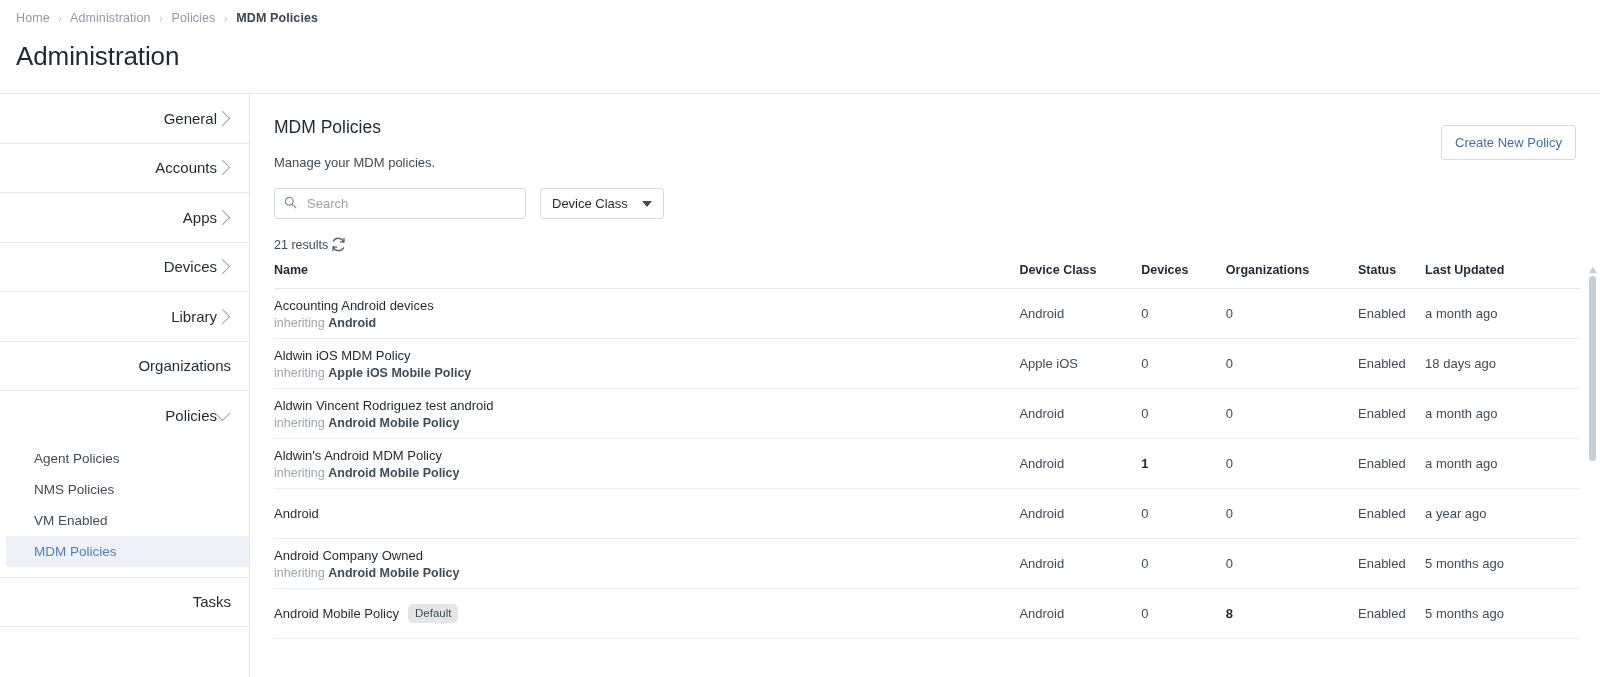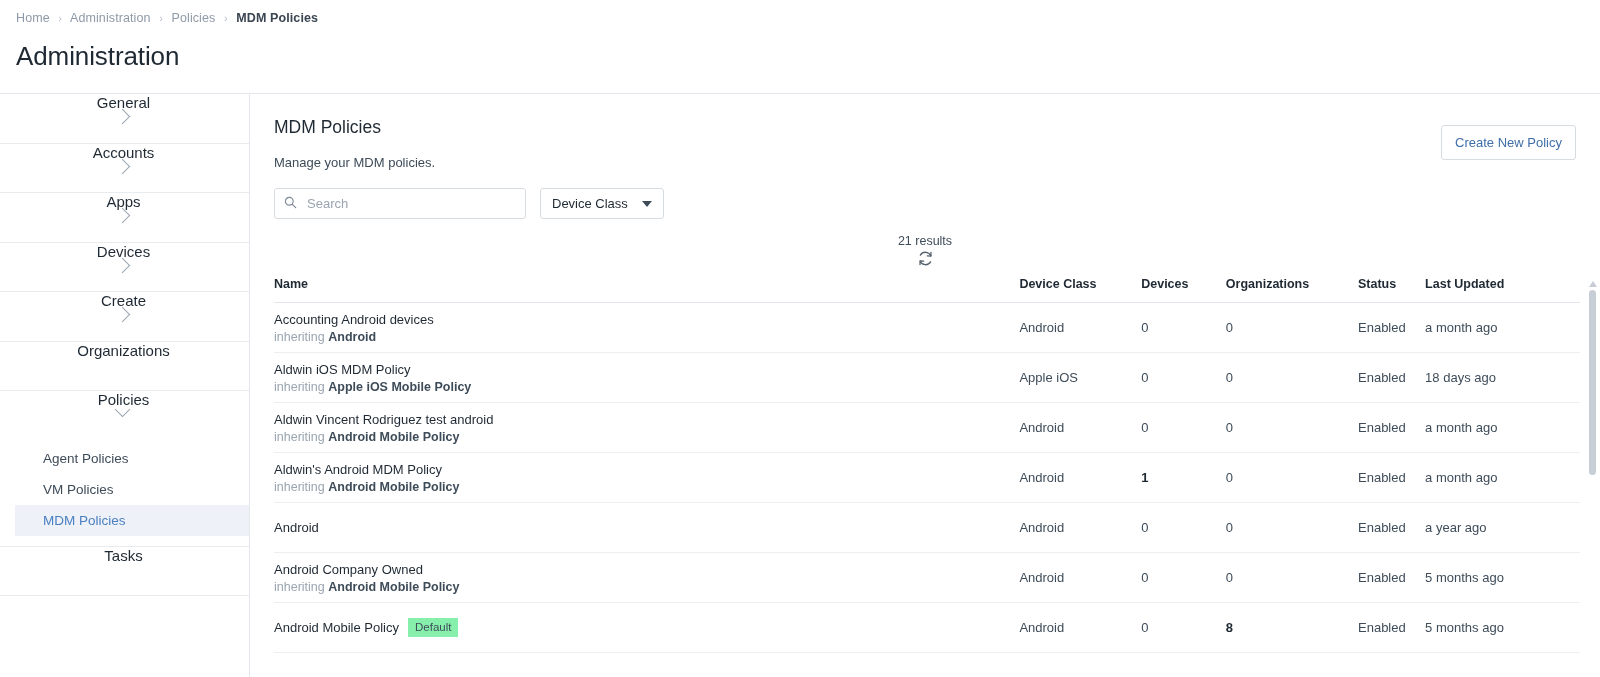--- a/index.html
+++ b/index.html
@@ -50,37 +50,36 @@
     width: 250px;
     flex: 0 0 250px;
     border-right: 1px solid #e4e7eb;
     background: #ffffff;
     overflow: hidden;
   }
   .nav-group { border-bottom: 1px solid #e9ecef; }
   .nav-item {
     display: flex;
     align-items: center;
-    justify-content: flex-start;
+    justify-content: flex-end;
     height: 48.5px;
     padding: 0 18px 0 16px;
     font-size: 15px;
     color: #1f2933;
     cursor: pointer;
-    flex-direction: column;
   }
   .chev {
     width: 11px; height: 11px;
     border-right: 1.6px solid #9aa5b1;
     border-bottom: 1.6px solid #9aa5b1;
     transform: rotate(-45deg);
     margin-right: 3px;
   }
   .chev.down { transform: rotate(45deg); margin-top: -4px; }
-  .subnav { padding: 3px 0 10px 15px; }
+  .subnav { padding: 3px 0 10px 6px; }
   .subnav-item {
     height: 31px;
     display: flex;
     align-items: center;
     padding-left: 28px;
     font-size: 13.5px;
     color: #3e4c59;
     cursor: pointer;
   }
   .subnav-item.active {
@@ -176,23 +175,22 @@
     width: 0; height: 0;
     border-left: 5px solid transparent;
     border-right: 5px solid transparent;
     border-top: 6px solid #3e4c59;
   }
 
   
   .results-row {
     display: flex;
     align-items: center;
-    justify-content: space-between;
+    justify-content: flex-start;
     padding: 15px 24px 0 24px;
-    flex-direction: column;
   }
   .results-count { font-size: 12.5px; color: #3e4c59; }
   .refresh-btn {
     background: none; border: none;
     cursor: pointer; padding: 2px;
     line-height: 0;
   }
 
   
   .table-wrap {
@@ -241,24 +239,24 @@
     color: #1f2933;
   }
   .name-sub {
     font-size: 12.5px;
     color: #9aa5b1;
     margin-top: 3px;
   }
   .name-sub b { color: #3e4c59; font-weight: 700; }
   .badge {
     display: inline-block;
-    background: #86efac;
+    background: #e5e5e5;
     color: #3e4c59;
     font-size: 11.5px;
-    border-radius: 0;
+    border-radius: 5px;
     padding: 3px 7px;
     line-height: 1.1;
     white-space: nowrap;
   }
   td.num { color: #3e4c59; }
   td.num.bold { font-weight: 700; color: #1f2933; }
 
   
   .vscroll {
     position: absolute;
@@ -326,42 +324,45 @@
 
     <div class="nav-group">
       <div class="nav-item">
         <span>Devices</span>
         <span class="chev"></span>
       </div>
     </div>
 
     <div class="nav-group">
       <div class="nav-item">
-        <span>Create</span>
+        <span>Library</span>
         <span class="chev"></span>
       </div>
     </div>
 
     <div class="nav-group">
       <div class="nav-item">
         <span>Organizations</span>
       </div>
     </div>
 
     <div class="nav-group">
       <div class="nav-item">
         <span>Policies</span>
         <span class="chev down"></span>
       </div>
       <div class="subnav">
         <div class="subnav-item">
           <span>Agent Policies</span>
         </div>
         <div class="subnav-item">
-          <span>VM Policies</span>
+          <span>NMS Policies</span>
+        </div>
+        <div class="subnav-item">
+          <span>VM Enabled</span>
         </div>
         <div class="subnav-item active">
           <span>MDM Policies</span>
         </div>
       </div>
     </div>
 
     <div class="nav-group">
       <div class="nav-item">
         <span>Tasks</span>

